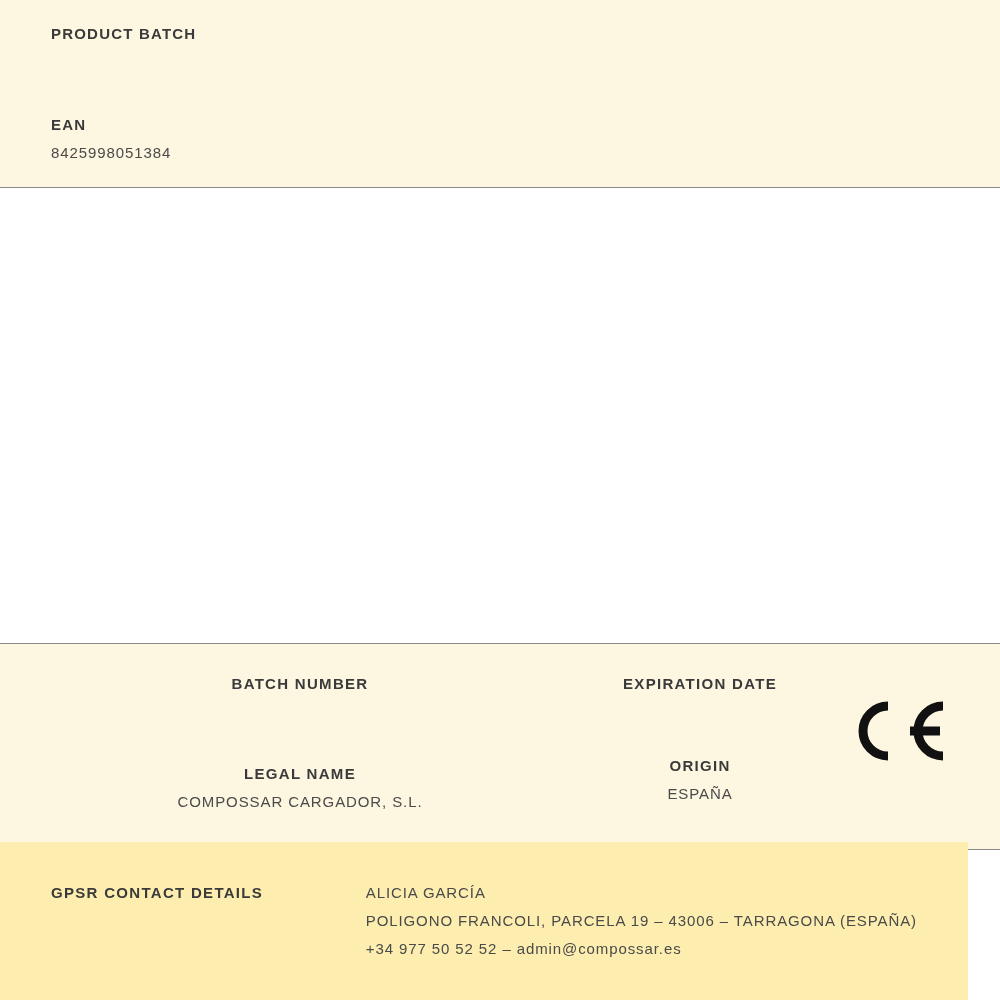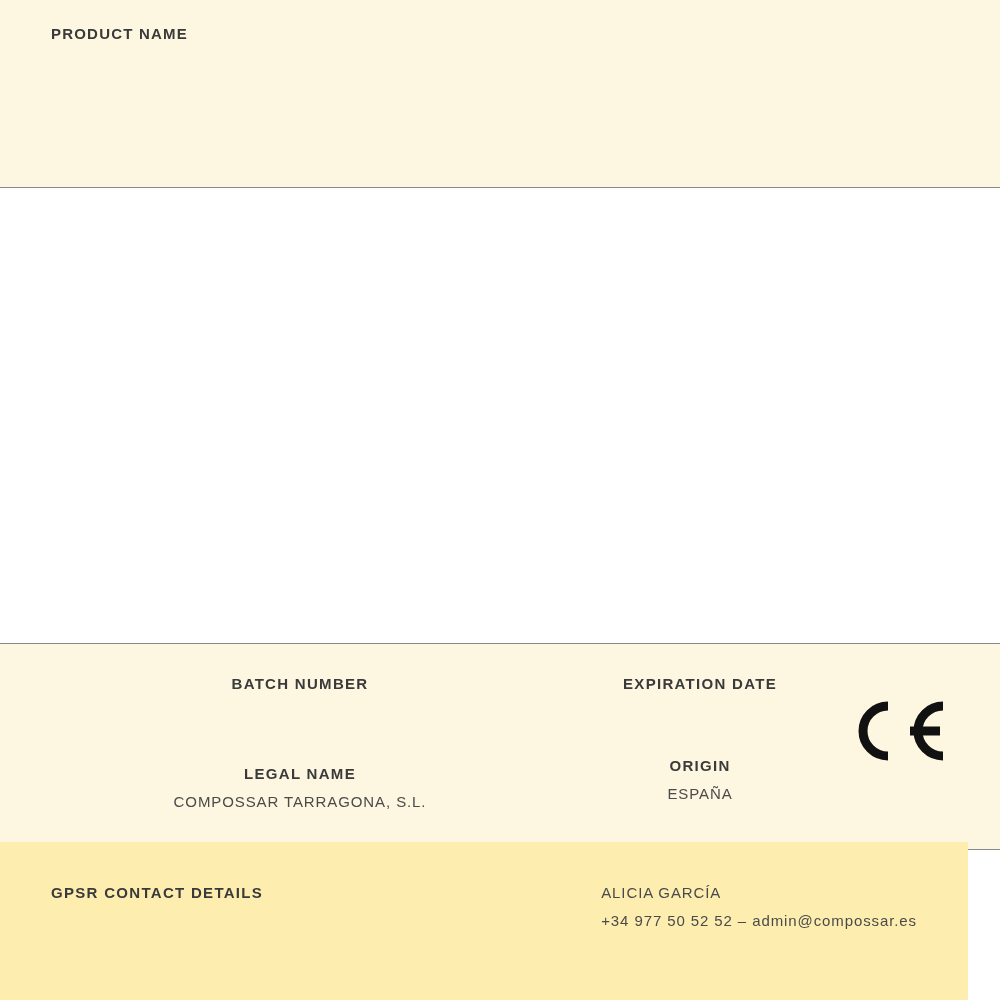--- a/index.html
+++ b/index.html
@@ -150,55 +150,60 @@
   }
   .footer-lines div:last-child { margin-bottom: 0; }
 </style>
 </head>
 <body>
 
 <div class="page">
 
   <div class="top-section">
     <div class="top-block-1">
-      <div class="field-label">PRODUCT NAME</div>
+      <div class="field-label">PRODUCT BATCH</div>
+    </div>
+    <div class="top-block-2">
+      <div class="field-label">EAN</div>
+      <div class="field-value">8425998051384</div>
     </div>
   </div>
 
   <div class="middle-blank"></div>
 
   <div class="lower-section">
     <div class="centered-field" id="batch-field">
       <div class="c-label">BATCH NUMBER</div>
       <div class="c-value"></div>
     </div>
     <div class="centered-field" id="expiration-field">
       <div class="c-label">EXPIRATION DATE</div>
       <div class="c-value"></div>
     </div>
     <div class="centered-field" id="legal-field">
       <div class="c-label">LEGAL NAME</div>
-      <div class="c-value">COMPOSSAR TARRAGONA, S.L.</div>
+      <div class="c-value">COMPOSSAR CARGADOR, S.L.</div>
     </div>
     <div class="centered-field" id="origin-field">
       <div class="c-label">ORIGIN</div>
       <div class="c-value">ESPAÑA</div>
     </div>
   </div>
 
   <div class="ce-mark">
     <svg width="92" height="62" viewBox="0 0 92 62" xmlns="http://www.w3.org/2000/svg">
       <path d="M37 31 A 18 29 0 1 0 37 2 A 18 29 0 0 0 37 31 Z" fill="none"></path>
       <path d="M33 6 A 25 25 0 1 0 33 56" fill="none" stroke="#111111" stroke-width="9"></path>
       <path d="M88 6 A 25 25 0 1 0 88 56" fill="none" stroke="#111111" stroke-width="9"></path>
       <rect x="55" y="26.5" width="30" height="9" fill="#111111"></rect>
     </svg>
   </div>
 
   <div class="footer">
     <div class="footer-label">GPSR CONTACT DETAILS</div>
     <div class="footer-lines">
       <div>ALICIA GARCÍA</div>
+      <div>POLIGONO FRANCOLI, PARCELA 19 – 43006 – TARRAGONA (ESPAÑA)</div>
       <div>+34 977 50 52 52 – admin@compossar.es</div>
     </div>
   </div>
 
 </div>
 
 </body></html>

